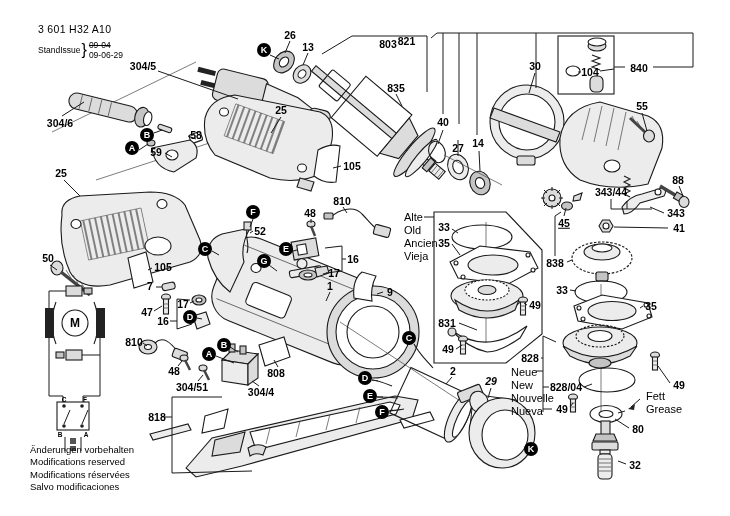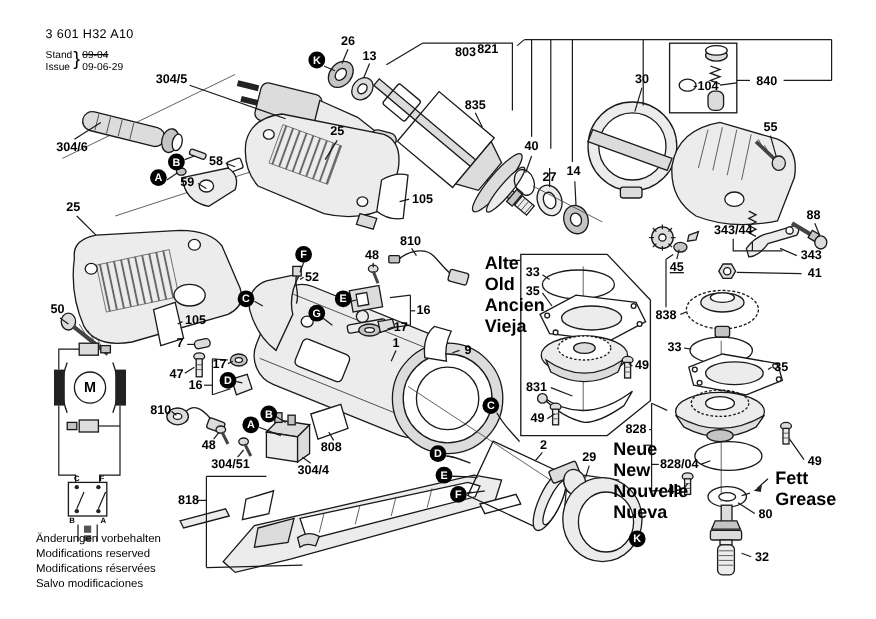--- a/index.html
+++ b/index.html
@@ -7,25 +7,25 @@
           font-family:"Liberation Sans",sans-serif;color:#000}
   #artwork{position:absolute;left:0;top:0}
   .s{stroke:#1a1a1a;stroke-width:1.1;fill:none}
   .ln{stroke:#1a1a1a;stroke-width:1;fill:none}
   .tl{stroke:#444;stroke-width:.7;fill:none}
   .f0{fill:#fff}.f1{fill:#ececec}.f2{fill:#dcdcdc}.f3{fill:#c4c4c4}.fk{fill:#222}
   .plabel{position:absolute;transform:translate(-50%,-50%);font-weight:bold;font-size:10.5px;
           white-space:nowrap;line-height:1}
   .callout{position:absolute;transform:translate(-50%,-50%);width:14px;height:14px;border-radius:50%;
            background:#000;color:#fff;text-align:center;font-weight:bold;font-size:9px;line-height:14px}
-  .legend{position:absolute;font-weight:bold;font-size:15px;line-height:1.18;white-space:pre-line}
+  .legend{position:absolute;font-weight:normal;font-size:11px;line-height:1.18;white-space:pre-line}
   #notes{position:absolute;left:30px;top:444px;font-size:9.5px;line-height:1.3}
   #pn{position:absolute;left:38px;top:23px;font-size:10.5px;letter-spacing:.3px}
   #standissue{position:absolute;left:38px;top:40px;font-size:8.5px;display:flex;align-items:center}
-  #standissue .lbls{display:flex;flex-direction:column;line-height:1.2}
+  #standissue .lbls{display:flex;line-height:1.2}
   #standissue .brace{font-size:16px;font-weight:normal;margin:0 2px 0 1px}
   #standissue .dates{display:flex;flex-direction:column;line-height:1.2}
   .struck{text-decoration:line-through}
   #figbox{position:absolute;left:100px;top:38px;background:#000;color:#fff;font-weight:bold;
           font-size:12.5px;padding:2px 8px 3px 8px}
   .term{position:absolute;transform:translate(-50%,-50%);font-size:6.5px;font-weight:bold}
   #m-label{position:absolute;left:75px;top:323px;transform:translate(-50%,-50%);
            font-weight:bold;font-size:12px}
 </style>
 </head>
@@ -587,21 +587,21 @@
   <div id="labels-layer">
       <span class="plabel" style="left: 143px; top: 66px;">304/5</span>
       <span class="plabel" style="left: 60px; top: 123px;">304/6</span>
       <span class="plabel" style="left: 290px; top: 35px;">26</span>
       <span class="plabel" style="left: 308px; top: 47px;">13</span>
       <span class="plabel" style="left: 388px; top: 44px;">803</span>
       <span class="plabel" style="left: 398px; top: 41px; padding-left: 17px;">821</span>
       <span class="plabel" style="left: 396px; top: 88px;">835</span>
       <span class="plabel" style="left: 281px; top: 110px;">25</span>
       <span class="plabel" style="left: 352px; top: 166px;">105</span>
-      <span class="plabel" style="left: 180px; top: 135px;">58</span>
+      <span class="plabel" style="left: 196px; top: 135px;">58</span>
       <span class="plabel" style="left: 156px; top: 152px;">59</span>
       <span class="plabel" style="left: 443px; top: 122px;">40</span>
       <span class="plabel" style="left: 458px; top: 148px;">27</span>
       <span class="plabel" style="left: 478px; top: 143px;">14</span>
       <span class="plabel" style="left: 535px; top: 66px;">30</span>
       <span class="plabel" style="left: 590px; top: 72px;">104</span>
       <span class="plabel" style="left: 639px; top: 68px;">840</span>
       <span class="plabel" style="left: 642px; top: 106px;">55</span>
       <span class="plabel" style="left: 678px; top: 180px;">88</span>
       <span class="plabel" style="left: 611px; top: 192px;">343/44</span>
@@ -623,21 +623,21 @@
       <span class="plabel" style="left: 276px; top: 373px;">808</span>
       <span class="plabel" style="left: 157px; top: 417px;">818</span>
       <span class="plabel" style="left: 260px; top: 231px;">52</span>
       <span class="plabel" style="left: 310px; top: 213px;">48</span>
       <span class="plabel" style="left: 342px; top: 201px;">810</span>
       <span class="plabel" style="left: 353px; top: 259px;">16</span>
       <span class="plabel" style="left: 334px; top: 273px;">17</span>
       <span class="plabel" style="left: 330px; top: 286px;">1</span>
       <span class="plabel" style="left: 390px; top: 292px;">9</span>
       <span class="plabel" style="left: 453px; top: 371px;">2</span>
-      <span class="plabel" style="left: 491px; top: 381px;">29</span>
+      <span class="plabel" style="left: 491px; top: 381px; font-style: italic;">29</span>
       <span class="plabel" style="left: 444px; top: 227px;">33</span>
       <span class="plabel" style="left: 444px; top: 243px;">35</span>
       <span class="plabel" style="left: 447px; top: 323px;">831</span>
       <span class="plabel" style="left: 535px; top: 305px;">49</span>
       <span class="plabel" style="left: 448px; top: 349px;">49</span>
       <span class="plabel" style="left: 530px; top: 358px;">828</span>
       <span class="plabel" style="left: 566px; top: 387px;">828/04</span>
       <span class="plabel" style="left: 562px; top: 409px;">49</span>
       <span class="plabel" style="left: 562px; top: 290px;">33</span>
       <span class="plabel" style="left: 651px; top: 306px;">35</span>

